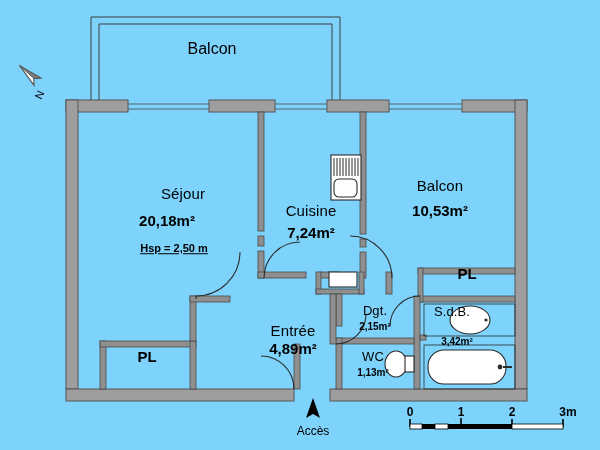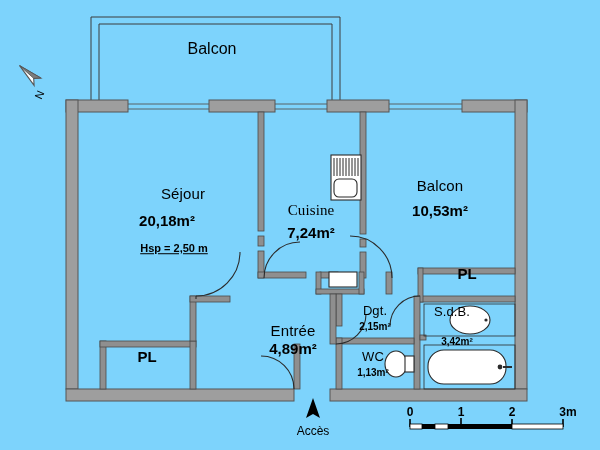--- a/index.html
+++ b/index.html
@@ -244,21 +244,21 @@
       <rect x="512" y="424" width="51" height="5" fill="#ffffff" stroke="#000000" stroke-width="0.8"></rect>
     </g>
   </svg>
 
   <div class="lbl balcon-label" style="left:212px; top:49px;">Balcon</div>
 
   <div class="lbl room-name" style="left:183px; top:194px;">Séjour</div>
   <div class="lbl room-area" style="left:167px; top:221px;">20,18m²</div>
   <div class="lbl hsp-label" style="left:174px; top:249px;">Hsp = 2,50 m</div>
 
-  <div class="lbl room-name" style="left:311px; top:211px;font-family:Liberation Serif, serif;">Cuisine</div>
+  <div class="lbl room-name" style="left:311px; top:211px;">Cuisine</div>
   <div class="lbl room-area" style="left:311px; top:233px;">7,24m²</div>
 
   <div class="lbl room-name" style="left:440px; top:186px;">Balcon</div>
   <div class="lbl room-area" style="left:440px; top:211px;">10,53m²</div>
 
   <div class="lbl room-name" style="left:293px; top:331px;">Entrée</div>
   <div class="lbl room-area" style="left:293px; top:349px;">4,89m²</div>
 
   <div class="lbl room-name sm" style="left:375px; top:311px;">Dgt.</div>
   <div class="lbl room-area sm" style="left:375px; top:327px;">2,15m²</div>

